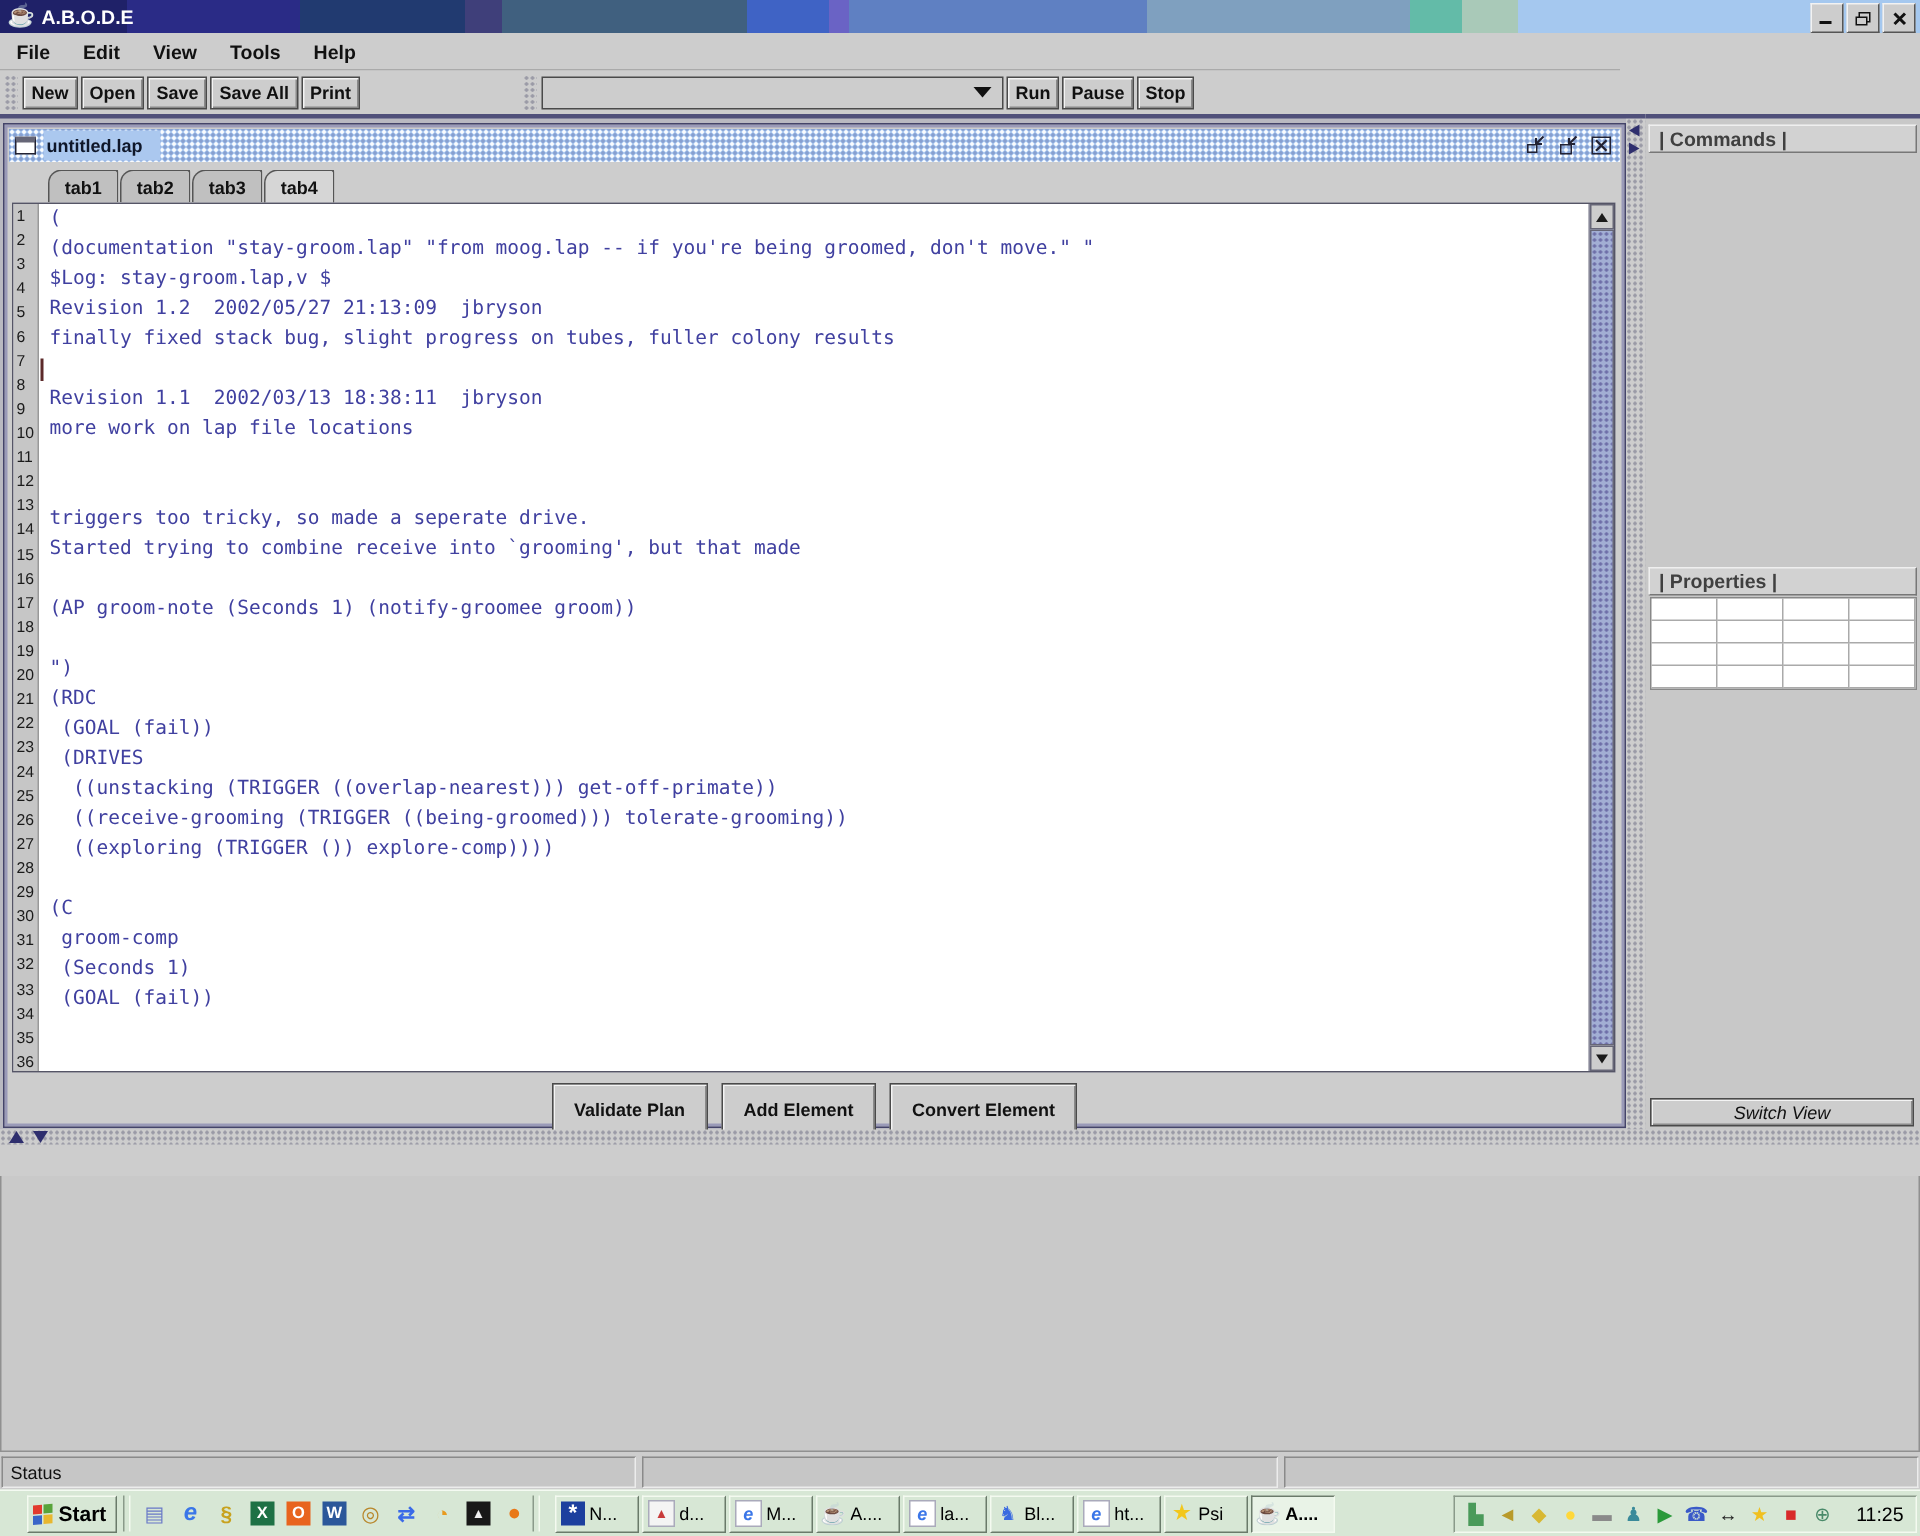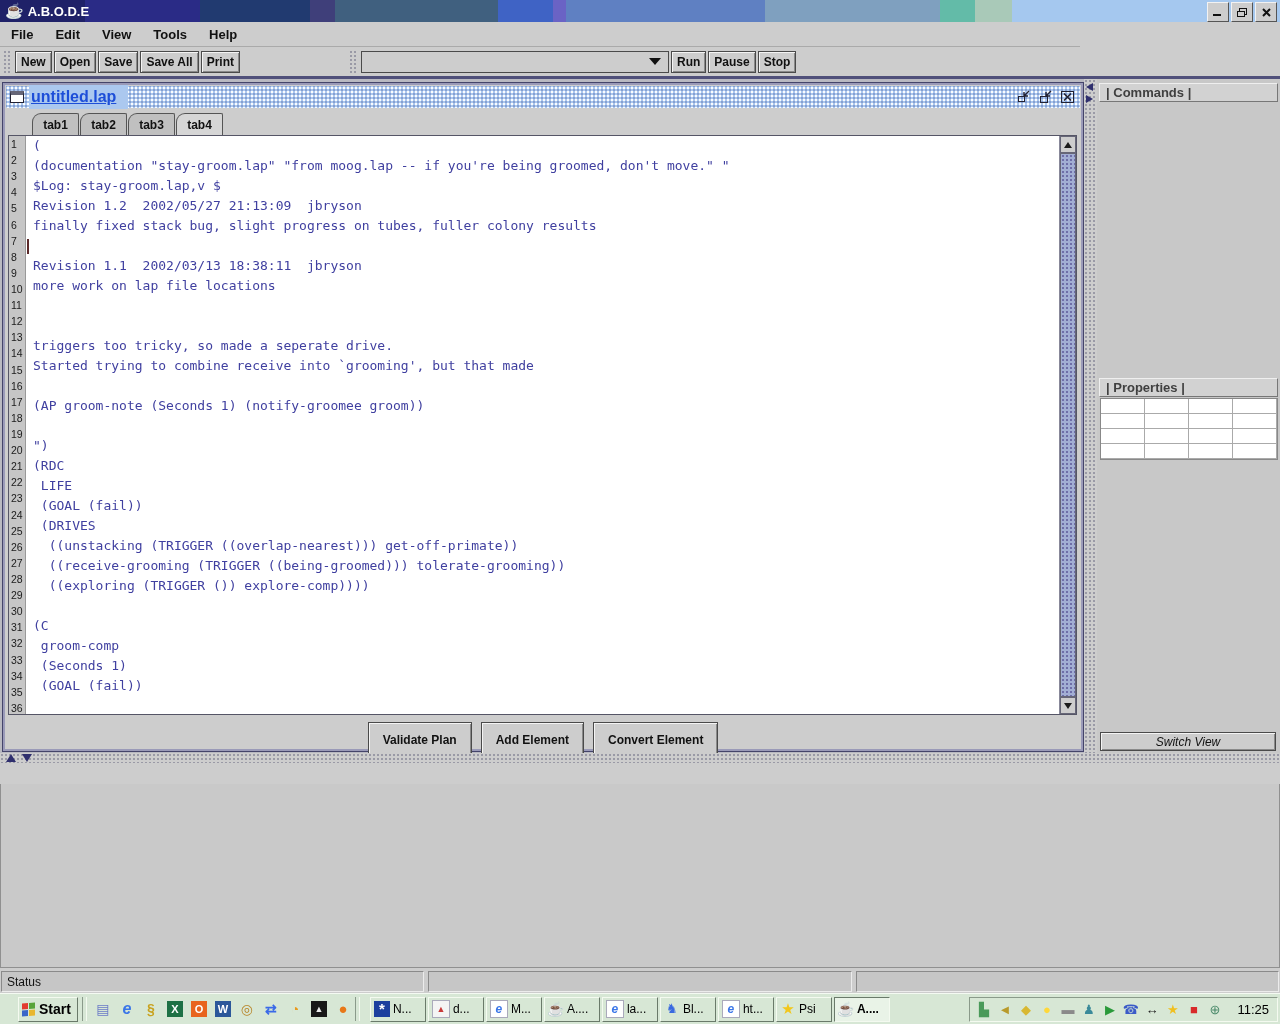--- a/index.html
+++ b/index.html
@@ -38,21 +38,21 @@
   .tbtn{height:22px;padding:0 5px;}
   #combo{width:308px;height:22px;border:1px solid #4a4a4a;background:#cdcdcd;display:flex;align-items:center;box-sizing:border-box;}
   #combo .val{flex:1;font-size:12px;padding-left:4px;}
   #combo .arr{width:0;height:0;border-left:6px solid transparent;border-right:6px solid transparent;border-top:7px solid #111;margin-right:7px;}
   
   #main{left:0;top:76px;width:1280px;height:677px;background:#b9b9c1;border-top:3px solid #50507a;box-sizing:border-box;}
   
   #iframe{left:3px;top:4px;width:1080px;height:668px;background:#cdcdcd;border:2px solid #9a9ab8;outline:1px solid #44446a;box-sizing:border-box;position:absolute;}
   #iftitle{left:1px;top:1px;right:1px;height:22px;display:flex;align-items:center;position:absolute;}
   .ificon{width:14px;height:12px;background:#fff;border:1px solid #223;margin:0 5px 0 4px;box-sizing:border-box;border-top-width:4px;border-top-color:#667;}
-  .iflabel{font-weight:bold;font-size:16px;color:#1d4ed8;background:#abc8ef;padding:3px 12px 3px 2px;text-decoration:underline;}
+  .iflabel{font-weight:bold;font-size:12px;color:#0f172a;background:#abc8ef;padding:3px 12px 3px 2px;}
   .ifctrls{position:absolute;right:4px;top:2px;display:flex;gap:5px;align-items:center;}
   .ifc{width:17px;height:17px;display:flex;align-items:center;justify-content:center;}
   
   #tabs{position:absolute;left:6px;top:28px;height:15px;display:flex;padding-left:21px;}
   .tab{width:45px;height:21px;background:#c0c0c0;border:1px solid #555;border-bottom:none;border-radius:9px 2px 0 0;
     display:flex;align-items:center;justify-content:center;font-weight:bold;font-size:12px;color:#111;margin-right:1px;}
   .tab.active{background:#d6d6d6;height:22px;}
   
   #editor{position:absolute;left:3px;top:50px;width:1069px;height:580px;background:#fff;border:1px solid #556;box-sizing:border-box;display:flex;overflow:hidden;}
   #gutter{width:17px;background:#c6c6c6;border-right:1px solid #999;box-sizing:border-box;}
@@ -250,21 +250,20 @@
           <div class="crow">more work on lap file locations</div>
           <div class="crow"></div>
           <div class="crow"></div>
           <div class="crow">triggers too tricky, so made a seperate drive.</div>
           <div class="crow">Started trying to combine receive into `grooming', but that made</div>
           <div class="crow"></div>
           <div class="crow">(AP groom-note (Seconds 1) (notify-groomee groom))</div>
           <div class="crow"></div>
           <div class="crow">")</div>
           <div class="crow">(RDC</div>
-          <div class="crow"> LIFE</div>
           <div class="crow"> (GOAL (fail))</div>
           <div class="crow"> (DRIVES</div>
           <div class="crow">  ((unstacking (TRIGGER ((overlap-nearest))) get-off-primate))</div>
           <div class="crow">  ((receive-grooming (TRIGGER ((being-groomed))) tolerate-grooming))</div>
           <div class="crow">  ((exploring (TRIGGER ()) explore-comp))))</div>
           <div class="crow"></div>
           <div class="crow">(C</div>
           <div class="crow"> groom-comp</div>
           <div class="crow"> (Seconds 1)</div>
           <div class="crow"> (GOAL (fail))</div>

